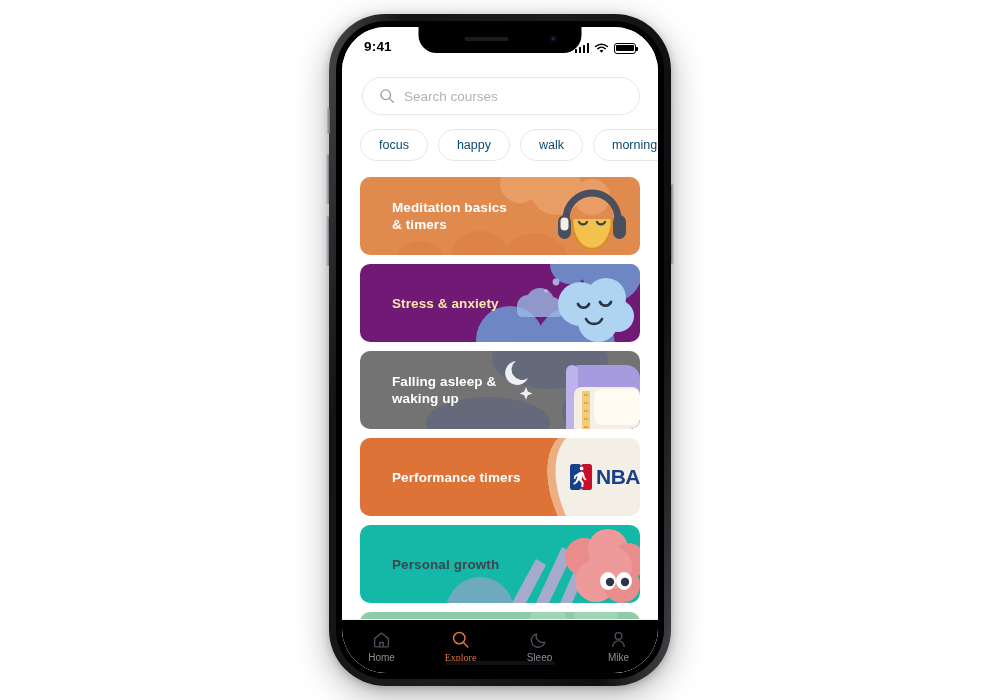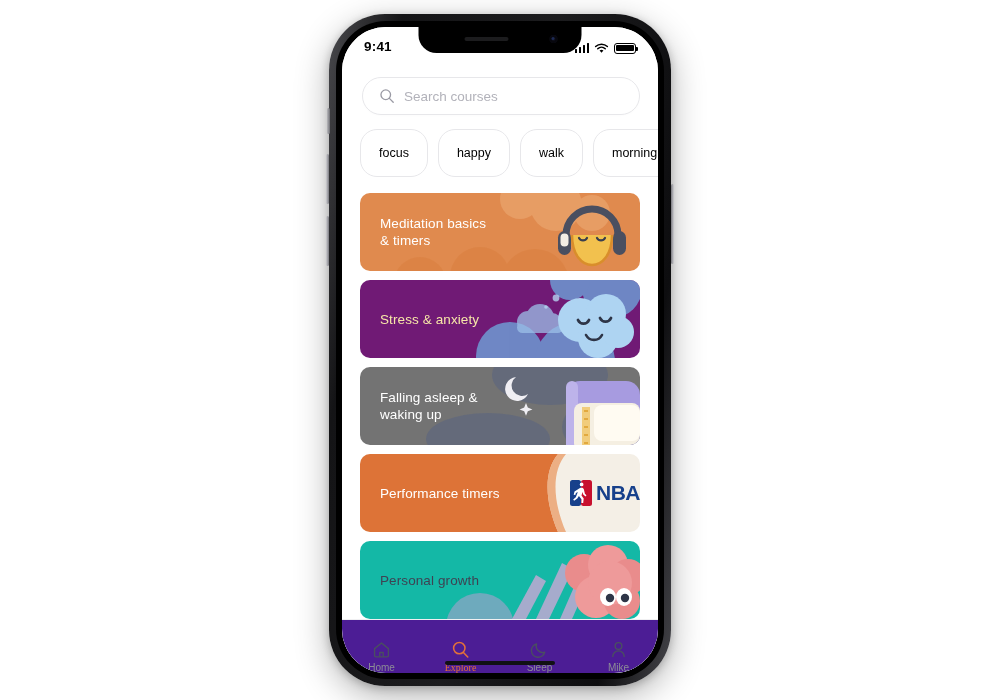--- a/index.html
+++ b/index.html
@@ -144,53 +144,53 @@
   }
   .search-placeholder { color:#b2b2ba; font-size:13.5px; }
 
   .chips {
     display:flex; gap:10px; padding: 14px 0 0 18px;
     overflow:hidden; white-space:nowrap;
   }
   .chip {
     flex:0 0 auto;
     border:1px solid #e7e7ea; border-radius:17px;
-    padding: 16px 18px;
-    font-size:12.5px; color:#000000;
+    padding: 8px 18px;
+    font-size:12.5px; color:#0c4a6e;
     background:#fff;
     text-align:right;
   }
 
   .cards { padding: 16px 18px 0 18px; display:flex; flex-direction:column; gap:9px; }
 
   .card {
     position:relative;
     height: 78px;
     border-radius: 10px;
     overflow:hidden;
     display:flex; align-items:center;
   }
   .card-title {
     position:relative; z-index:5;
-    padding-left: 20px;
+    padding-left: 32px;
     font-size: 13.5px;
-    font-weight: normal;
+    font-weight: bold;
     line-height: 17px;
     white-space: pre-line;
     letter-spacing: .1px;
   }
   .art { position:absolute; inset:0; z-index:1; }
 
   
   .tabbar {
     position:absolute; left:0; right:0; bottom:0;
     height: 54px;
-    background:#4c1d95;
+    background:#000000;
     border-top:1px solid #f0f0f2;
-    display:flex; align-items:flex-end;
+    display:flex; align-items:center;
     z-index: 20;
   }
   .tab {
     flex:1; display:flex; flex-direction:column;
     align-items:center; gap:3px;
     color:#8c8c96; font-size:10px;
   }
   .tab.active { color:#e2703a;font-family:Liberation Serif, serif; }
   .home-indicator {
     position:absolute; left:50%; transform:translateX(-50%);

